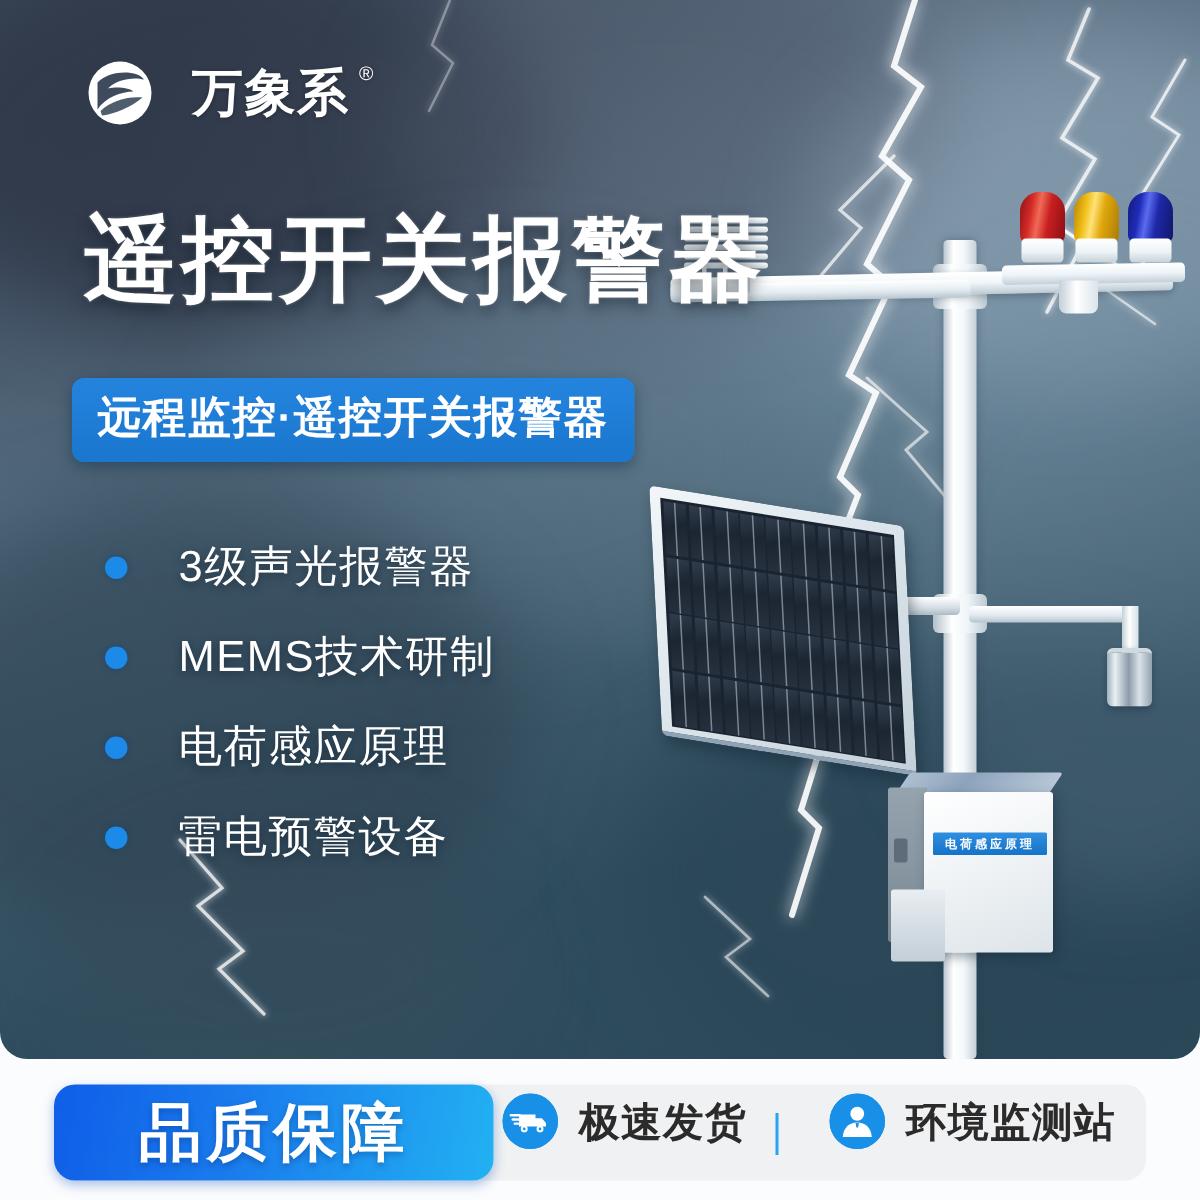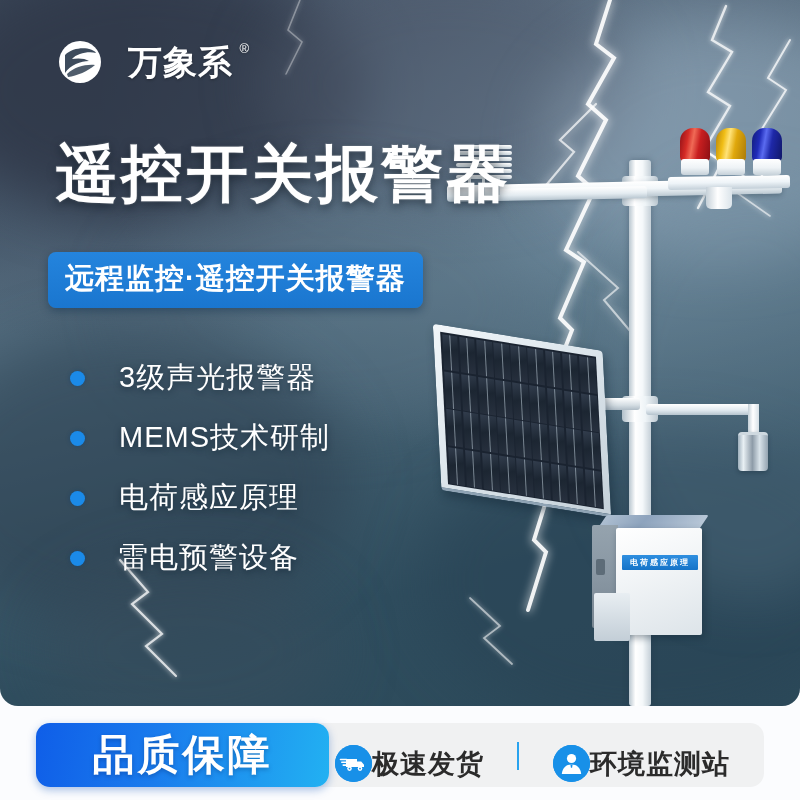--- a/index.html
+++ b/index.html
@@ -250,21 +250,21 @@
     background:linear-gradient(100deg,#0f5ee8 0%,#1a7ced 42%,#22b1f2 100%);
     border-radius:14px;
     display:flex;align-items:center;justify-content:center;
     box-shadow:0 3px 8px rgba(15,80,180,.35);
   }
   .quality-pill span{
     color:#ffffff;font-size:42px;font-weight:700;letter-spacing:3px;
     text-shadow:0 2px 4px rgba(0,40,110,.35);
   }
   .svc{
-    position:absolute;top:32px;display:flex;align-items:center;
+    position:absolute;top:16px;display:flex;align-items:center;gap:14px;
   }
   .svc-1{left:335px;}
   .svc-2{left:553px;}
   .svc-icon{
     width:37px;height:37px;border-radius:50%;
     background:#1890e8;flex:0 0 auto;position:relative;
   }
   .svc-label{
     color:#2b2b2b;font-size:27px;font-weight:700;letter-spacing:1px;
   }

